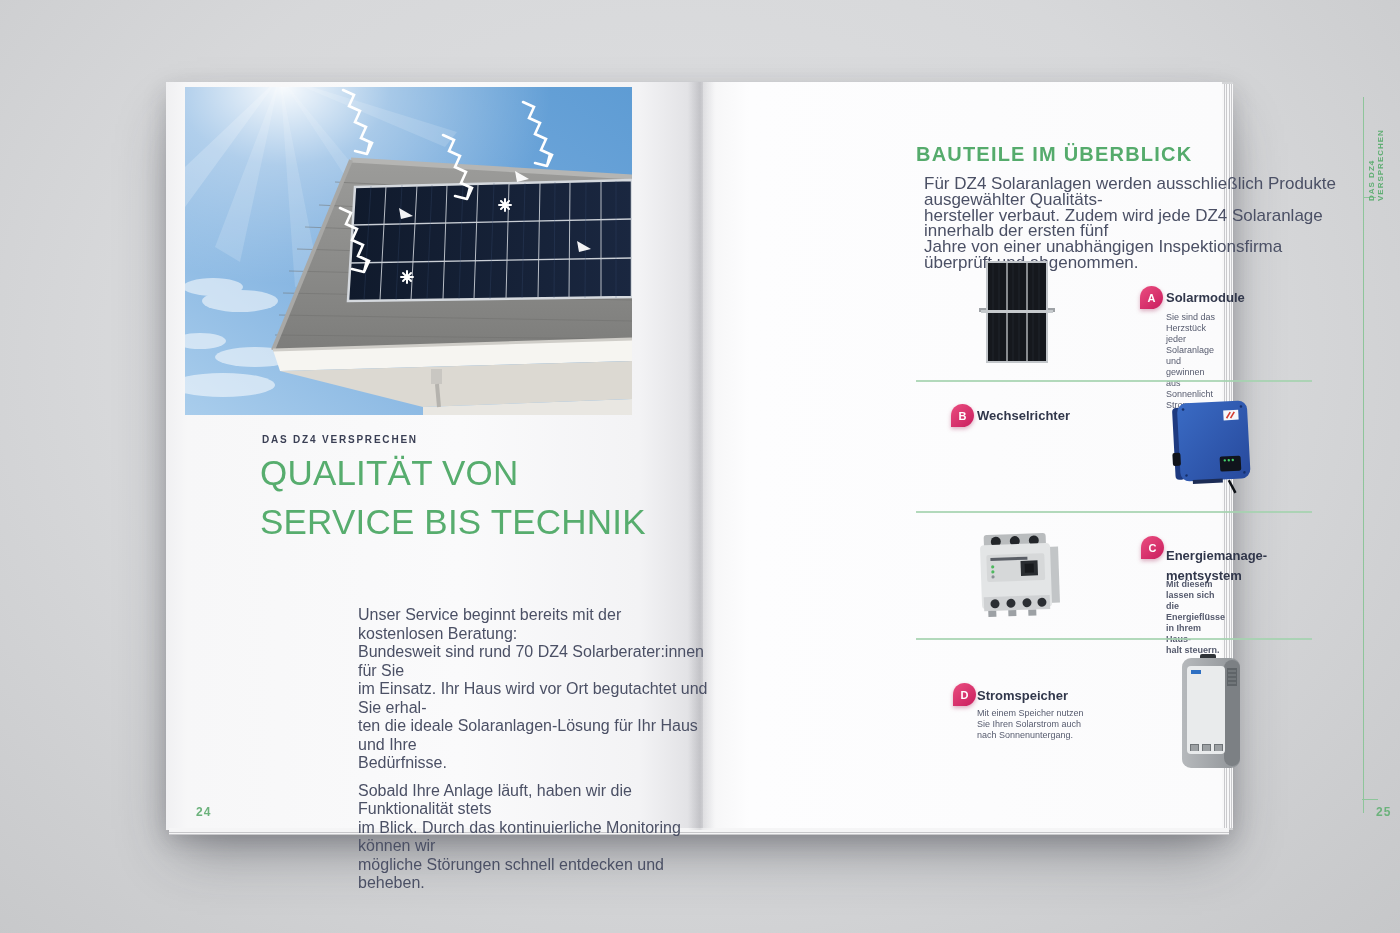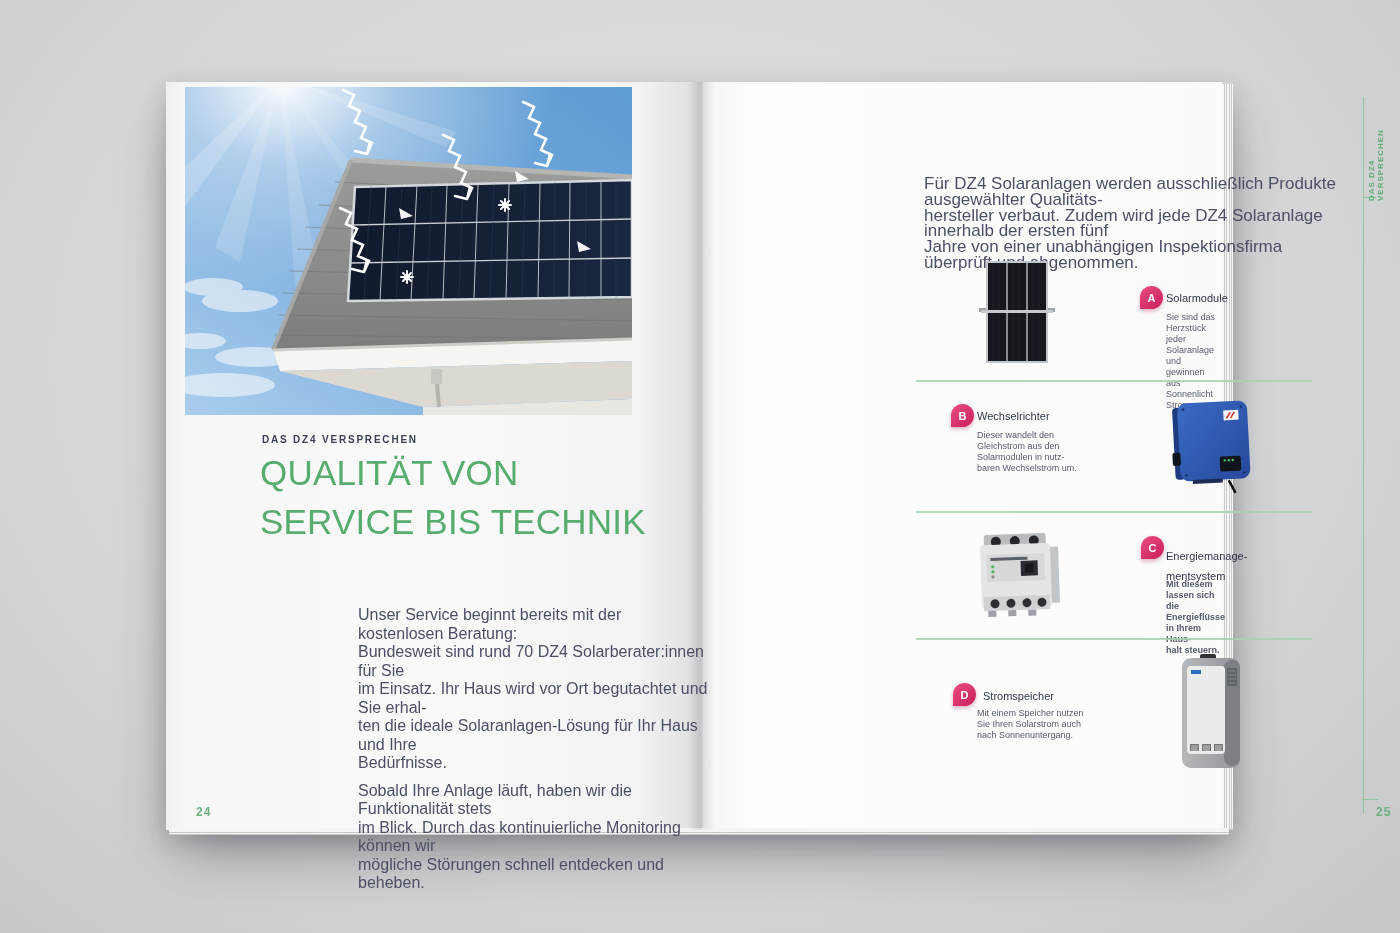--- a/index.html
+++ b/index.html
@@ -32,21 +32,21 @@
   .pagenum-left{left:30px;top:723px;}
   
   .r-heading{left:213px;top:61px;font-size:20px;font-weight:600;letter-spacing:1.2px;color:#55ab6c;}
   .r-intro{left:221px;top:94px;width:420px;font-size:17px;line-height:15.8px;color:#4b5065;}
   .divider{left:213px;width:396px;height:2px;background:#a5d2af;opacity:.85;}
   .badge{width:23px;height:23px;border-radius:50% 50% 50% 0;
     background:linear-gradient(140deg,#ea4e80 0%,#c91d5e 100%);
     box-shadow:0 2px 4px rgba(160,30,80,.35);
     display:flex;align-items:center;justify-content:center;
     color:#fff;font-size:11px;font-weight:700;}
-  .item-title{font-size:11px;font-weight:400;color:#31374b;line-height:20px;}
+  .item-title{font-size:13px;font-weight:700;color:#31374b;line-height:20px;}
   .item-desc{font-size:9px;line-height:11px;color:#565b6e;}
   .pagenum-right{left:661px;top:723px;margin-left:12px;}
   .tab-line{left:660px;top:15px;width:1px;height:716px;background:#8ec59b;}
   .tab-tick-top{left:660px;top:115px;width:13px;height:1px;background:#8ec59b;}
   .tab-tick-bottom{left:659px;top:717px;width:16px;height:1px;background:#8ec59b;}
   .tab-text{left:664px;top:13px;height:106px;
     writing-mode:vertical-rl;transform:rotate(180deg);
     font-size:8px;font-weight:700;letter-spacing:1px;color:#5fae73;}
 </style>
 </head>
@@ -177,20 +177,21 @@
 Bedürfnisse.</p>
         <p class="pre">Sobald Ihre Anlage läuft, haben wir die Funktionalität stets
 im Blick. Durch das kontinuierliche Monitoring können wir
 mögliche Störungen schnell entdecken und beheben.</p>
       </div>
       <div class="abs pagenum pagenum-left">24</div>
     </div>
 
     <div class="page page-right">
 
+      <div class="abs r-heading">BAUTEILE IM ÜBERBLICK</div>
       <div class="abs r-intro pre">Für DZ4 Solaranlagen werden ausschließlich Produkte ausgewählter Qualitäts-
 hersteller verbaut. Zudem wird jede DZ4 Solaranlage innerhalb der ersten fünf
 Jahre von einer unabhängigen Inspektionsfirma überprüft und abgenommen.</div>
 
       <div class="abs" style="left:276px;top:178px;">
         <svg width="76" height="104" viewBox="0 0 76 104">
           <rect x="0" y="48" width="10" height="4" fill="#9ea2a6"></rect>
             <rect x="66" y="48" width="10" height="4" fill="#9ea2a6"></rect>
           <rect x="8" y="2" width="60" height="100" fill="#15181d" stroke="#c2c6ca" stroke-width="2"></rect>
           <g stroke="#2a2f38" stroke-width=".6">
@@ -212,24 +213,20 @@
       <div class="abs item-title" style="left:463px;top:206px;">Solarmodule</div>
       <div class="abs item-desc pre" style="left:463px;top:230px;">Sie sind das Herzstück jeder
 Solaranlage und gewinnen
 aus Sonnenlicht Strom.</div>
       <div class="abs divider" style="top:298px;"></div>
 
       <div class="abs badge" style="left:248px;top:322px;">
           <span>B</span>
         </div>
       <div class="abs item-title" style="left:274px;top:324px;">Wechselrichter</div>
-      <div class="abs item-desc pre" style="left:274px;top:348px;">Dieser wandelt den
-Gleichstrom aus den
-Solarmodulen in nutz-
-baren Wechselstrom um.</div>
       <div class="abs" style="left:464px;top:314px;">
         <svg width="92" height="100" viewBox="0 0 92 100">
           <defs>
               <linearGradient id="invG" x1="0" y1="0" x2="1" y2="1">
             <stop offset="0" stop-color="#3a6bc4"></stop>
                 <stop offset="1" stop-color="#27499c"></stop>
               </linearGradient>
             </defs>
           <g transform="rotate(-3 46 50)">
             <rect x="7" y="10" width="10" height="72" rx="4" fill="#1e3a80"></rect>
@@ -288,21 +285,21 @@
       <div class="abs item-title pre" style="left:463px;top:456px;margin-top:8px;">Energiemanage-
 mentsystem</div>
       <div class="abs item-desc pre" style="left:463px;top:497px;font-weight:bold;">Mit diesem lassen sich die
 Energieflüsse in Ihrem Haus-
 halt steuern.</div>
       <div class="abs divider" style="top:556px;"></div>
 
       <div class="abs badge" style="left:250px;top:601px;">
           <span>D</span>
         </div>
-      <div class="abs item-title" style="left:280px;top:604px;">Stromspeicher</div>
+      <div class="abs item-title" style="left:274px;top:604px;">Stromspeicher</div>
       <div class="abs item-desc pre" style="left:274px;top:626px;">Mit einem Speicher nutzen
 Sie Ihren Solarstrom auch
 nach Sonnenuntergang.</div>
       <div class="abs" style="left:475px;top:570px;">
         <svg width="70" height="122" viewBox="0 0 70 122">
           <defs>
               <linearGradient id="batG" x1="0" y1="0" x2="1" y2="0">
             <stop offset="0" stop-color="#b6b9bc"></stop>
                 <stop offset="1" stop-color="#8f9397"></stop>
               </linearGradient>

